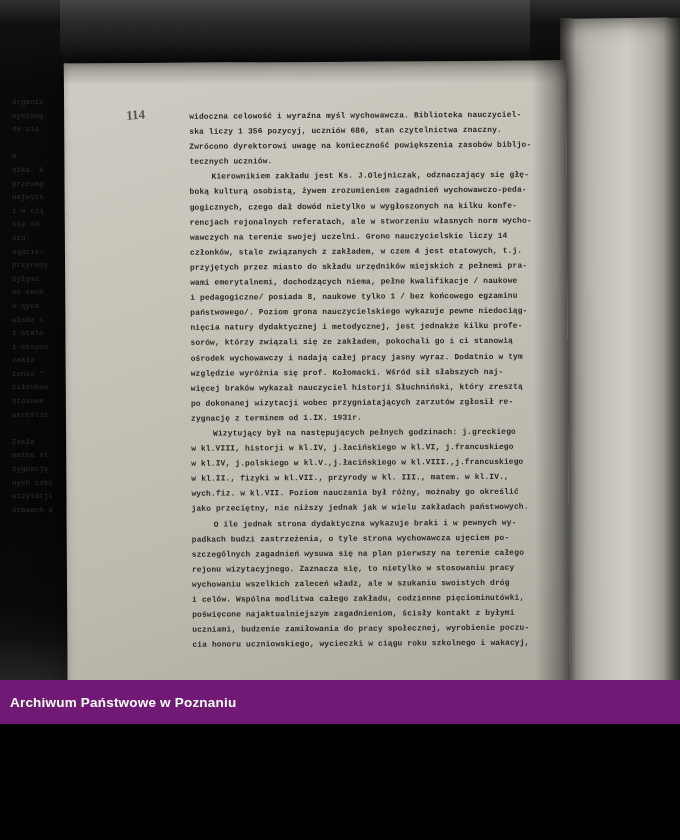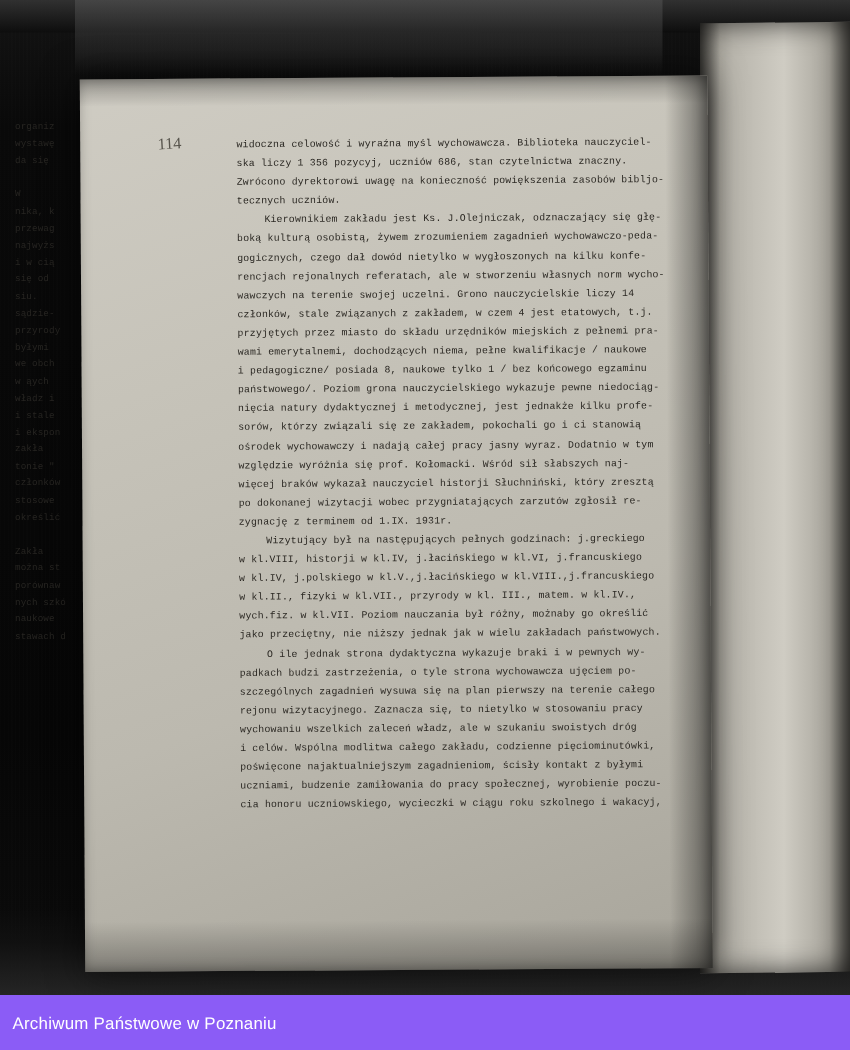--- a/index.html
+++ b/index.html
@@ -9,23 +9,24 @@
   }
   body {
     width: 680px;
     height: 840px;
     overflow: hidden;
     font-family: "Liberation Sans", sans-serif;
   }
   #viewer {
     position: relative;
     width: 680px;
-    height: 840px;
+    height: 724px;
     background: #0a0a0a;
     overflow: hidden;
+    font-weight: bold;
   }
 
   
   .bg-dark {
     position: absolute;
     inset: 0;
     background:
       linear-gradient(180deg, #141414 0%, #090909 12%, #060606 70%, #0d0d0d 100%);
   }
   .bg-noise {
@@ -129,21 +130,21 @@
     letter-spacing: .15px;
   }
   .body-text .ln { white-space: nowrap; }
   .body-text .ind { padding-left: 22px; }
 
   
   .caption {
     position: absolute;
     left: 0; bottom: 0;
     width: 680px; height: 44px;
-    background: #8b5cf6;
+    background: #701a75;
     display: flex;
     align-items: center;
   }
   .caption span {
     color: #ffffff;
     font-size: 13.5px;
     font-family: "Liberation Sans", sans-serif;
     padding-left: 10px;
     letter-spacing: .2px;
   }
@@ -183,23 +184,23 @@
       <div>i stale</div>
       <div>i ekspon</div>
       <div>zakła</div>
       <div>tonie "</div>
       <div>członków</div>
       <div>stosowe</div>
       <div>określić</div>
       <div>&nbsp;</div>
       <div>Zakła</div>
       <div>można st</div>
-      <div>porównaw</div>
+      <div>zygnację</div>
       <div>nych szkó</div>
-      <div>naukowe</div>
+      <div>wizytacji</div>
       <div>stawach d</div>
     </div>
 
   <div class="page">
     <div class="edge-shadow-top"></div>
     <div class="edge-shadow-right"></div>
     <div class="edge-shadow-bottom"></div>
 
     <div class="folio">114</div>
 

